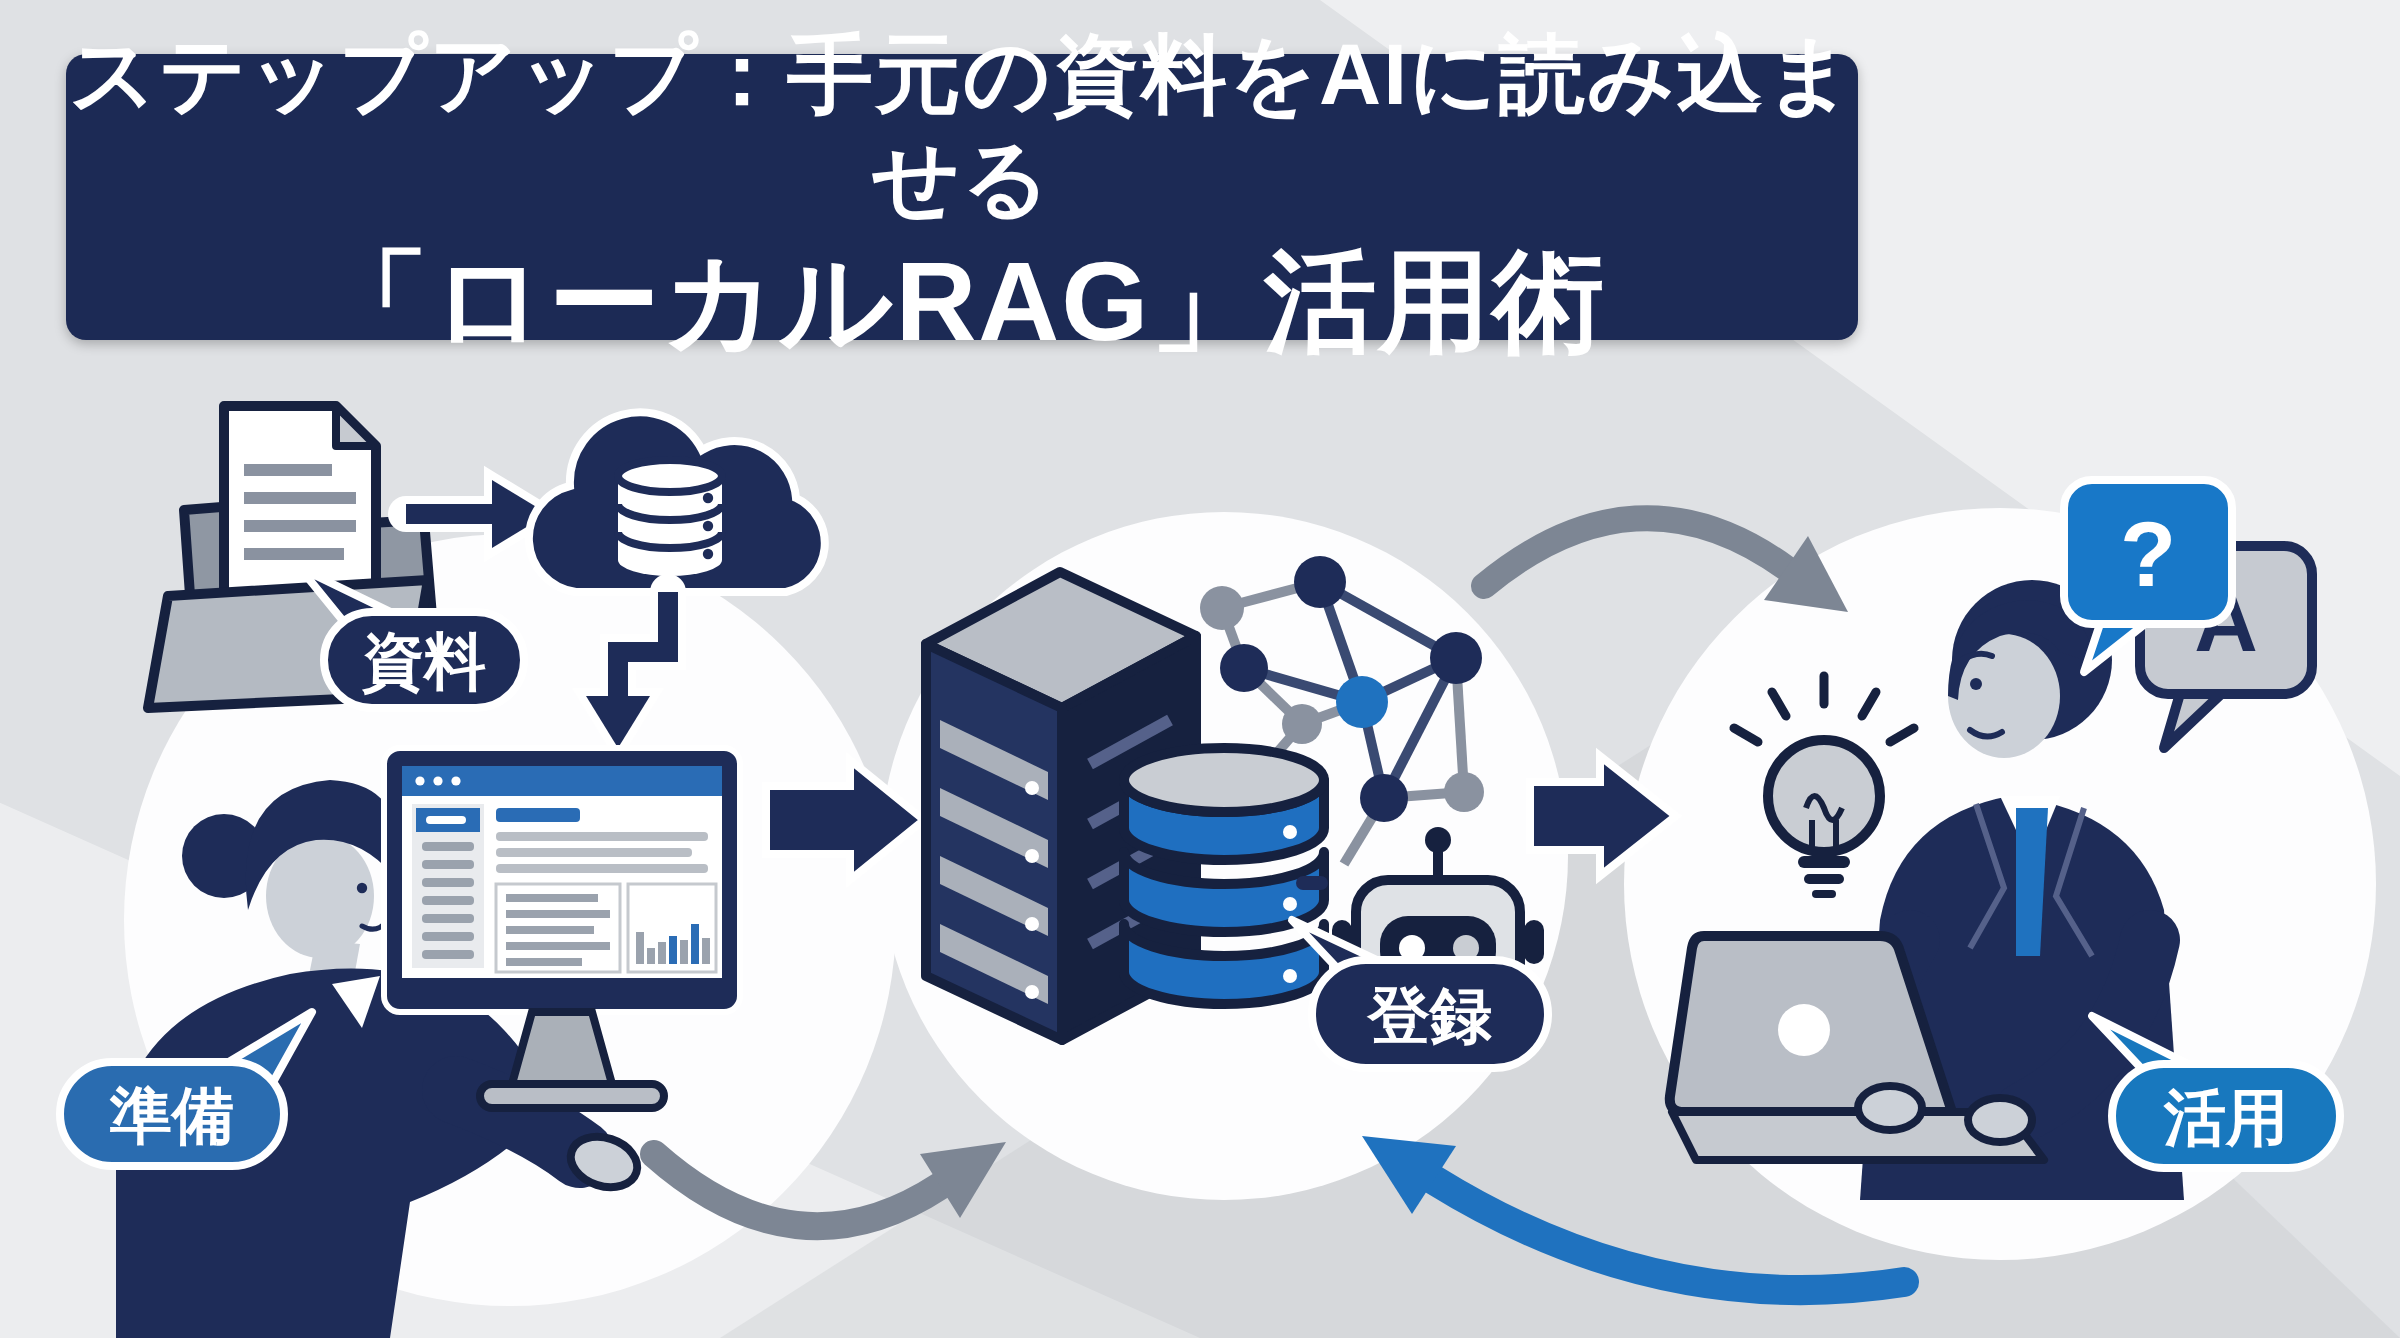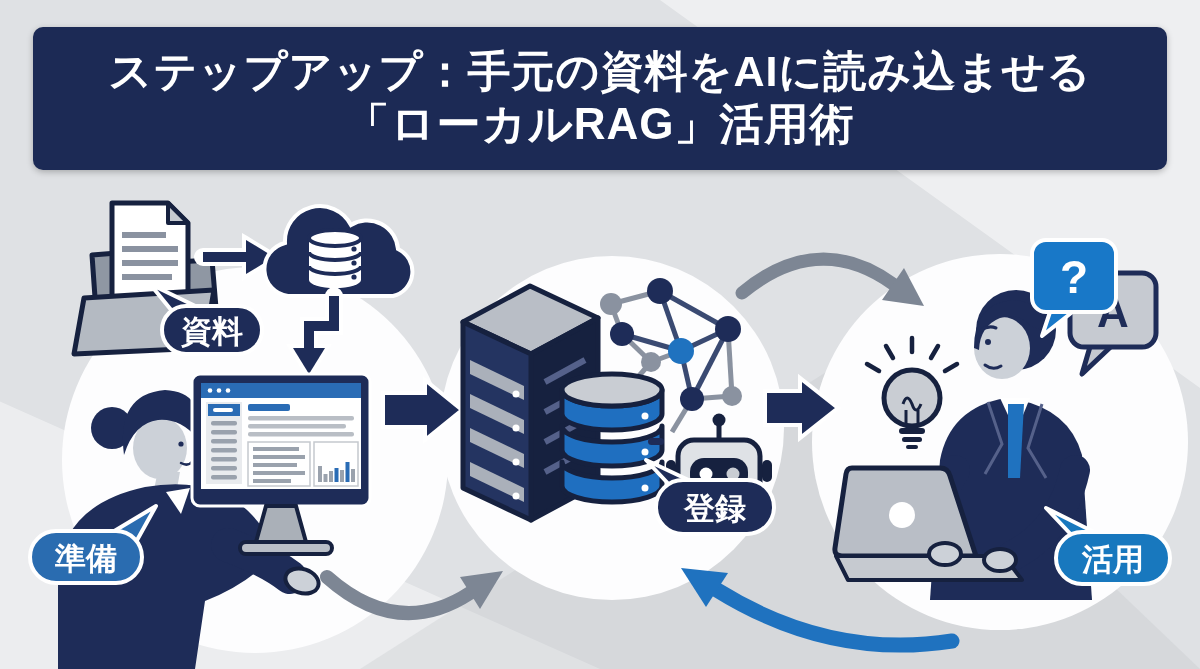--- a/index.html
+++ b/index.html
@@ -6,28 +6,28 @@
   .stage {
     position:relative; width:1200px; height:669px; overflow:hidden;
     background:#dfe1e4;
     font-family:"Liberation Sans","DejaVu Sans",sans-serif;
   }
   .facet { position:absolute; inset:0; pointer-events:none; }
   .f1 { clip-path:polygon(55% 0, 100% 0, 100% 58%); background:rgba(255,255,255,.48); }
   .f2 { clip-path:polygon(0 60%, 0 100%, 50% 100%); background:rgba(255,255,255,.42); }
   .f3 { clip-path:polygon(30% 100%, 72% 52%, 100% 100%); background:rgba(190,193,199,.28); }
   .title-banner {
-    position:absolute; left:33px; top:27px; width:1134px; height:143px;
+    position:absolute; left:33px; top:27px; width:896px; height:143px;
     background:#1c2a55; border-radius:10px;
     display:flex; flex-direction:column; align-items:center; justify-content:center;
     box-shadow:0 2px 6px rgba(0,0,0,.25);
   }
   .title-line { color:#ffffff; font-weight:800; text-align:center; line-height:1.2; letter-spacing:1px; }
   .title-line.l1 { font-size:43px; }
-  .title-line.l2 { font-size:44px; }
+  .title-line.l2 { font-size:56px; }
   svg.canvas { position:absolute; left:0; top:0; }
   svg text { font-family:"Liberation Sans","DejaVu Sans",sans-serif; font-weight:bold; }
   .bubble-text { fill:#ffffff; font-size:31px; }
   .q-text { fill:#ffffff; font-size:46px; }
   .a-text { fill:#1e2c58; font-size:44px; }
 </style>
 </head>
 <body>
 
 <div class="stage">

